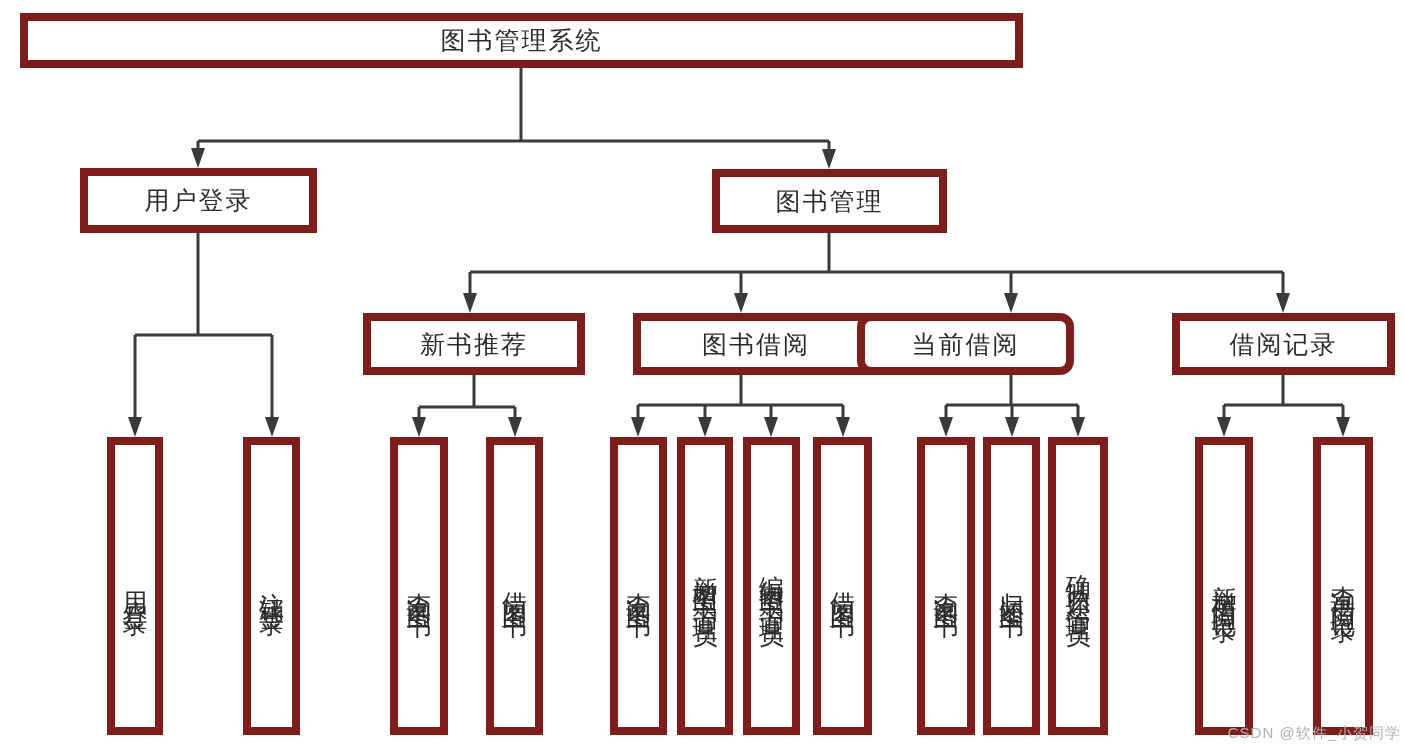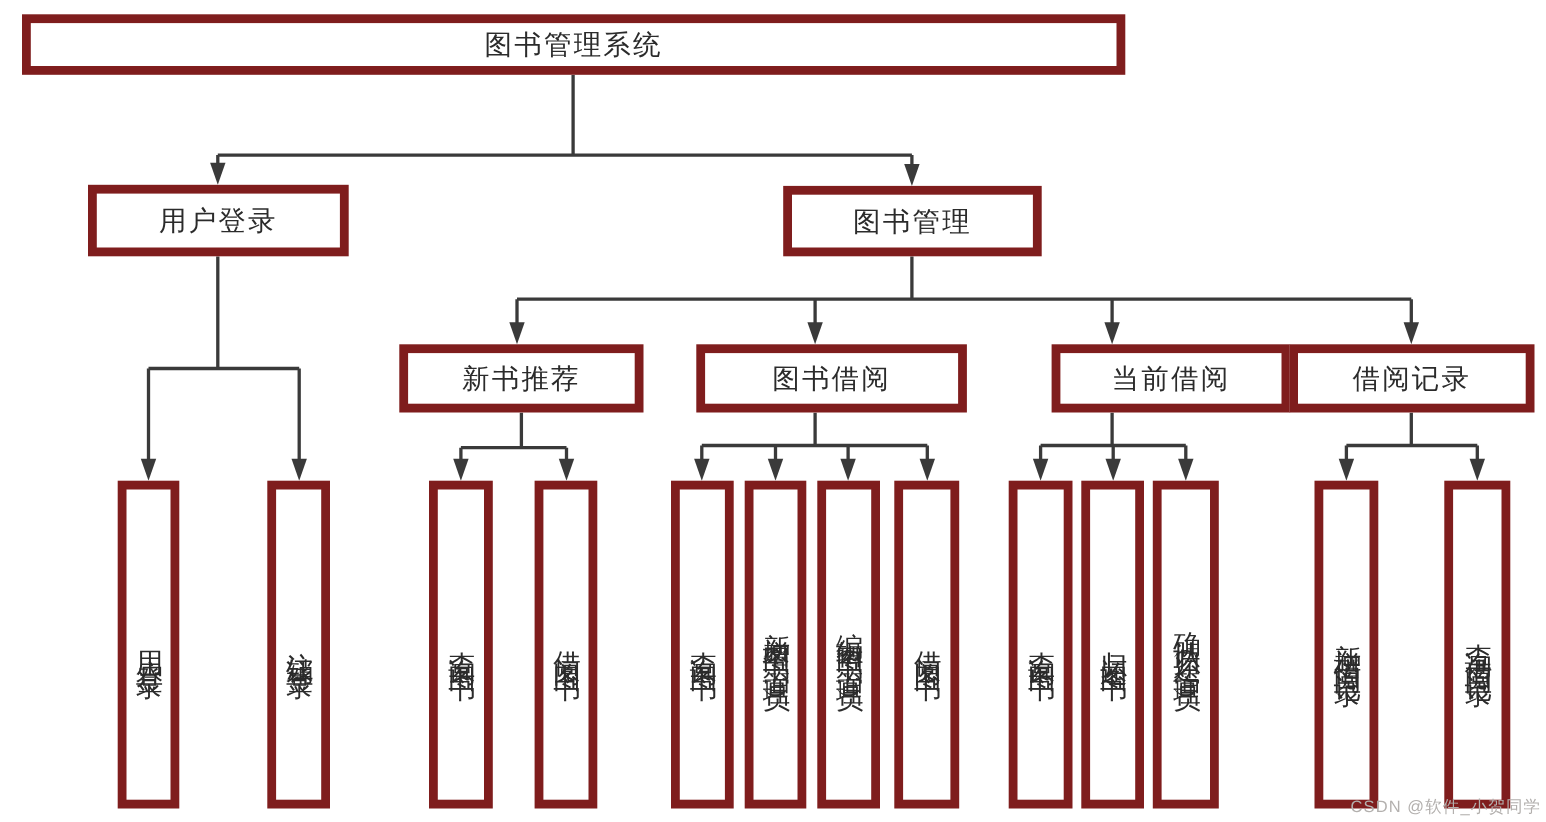--- a/index.html
+++ b/index.html
@@ -93,21 +93,21 @@
     </g>
   </svg>
 
   <div class="node hbox" style="left:20px; top:13px; width:1003px; height:55px;">图书管理系统</div>
 
   <div class="node hbox" style="left:80px; top:168px; width:237px; height:65px;">用户登录</div>
   <div class="node hbox" style="left:712px; top:169px; width:235px; height:64px;">图书管理</div>
 
   <div class="node hbox" style="left:363px; top:313px; width:222px; height:62px;">新书推荐</div>
   <div class="node hbox" style="left:633px; top:313px; width:246px; height:62px;">图书借阅</div>
-  <div class="node hbox" style="left:956px; top:313px; width:217px; height:62px;">当前借阅</div>
+  <div class="node hbox" style="left:857px; top:313px; width:217px; height:62px;border-radius:14px;">当前借阅</div>
   <div class="node hbox" style="left:1172px; top:313px; width:223px; height:62px;">借阅记录</div>
 
   <div class="node vbox" style="left:107px; top:437px; width:56px; height:298px;">用户登录</div>
   <div class="node vbox" style="left:243px; top:437px; width:57px; height:298px;">注销登录</div>
 
   <div class="node vbox" style="left:390px; top:437px; width:58px; height:298px;">查询图书</div>
   <div class="node vbox" style="left:486px; top:437px; width:57px; height:298px;">借阅图书</div>
 
   <div class="node vbox" style="left:610px; top:437px; width:57px; height:298px;">查询图书</div>
   <div class="node vbox" style="left:677px; top:437px; width:56px; height:298px;">新增图书（管理员）</div>

